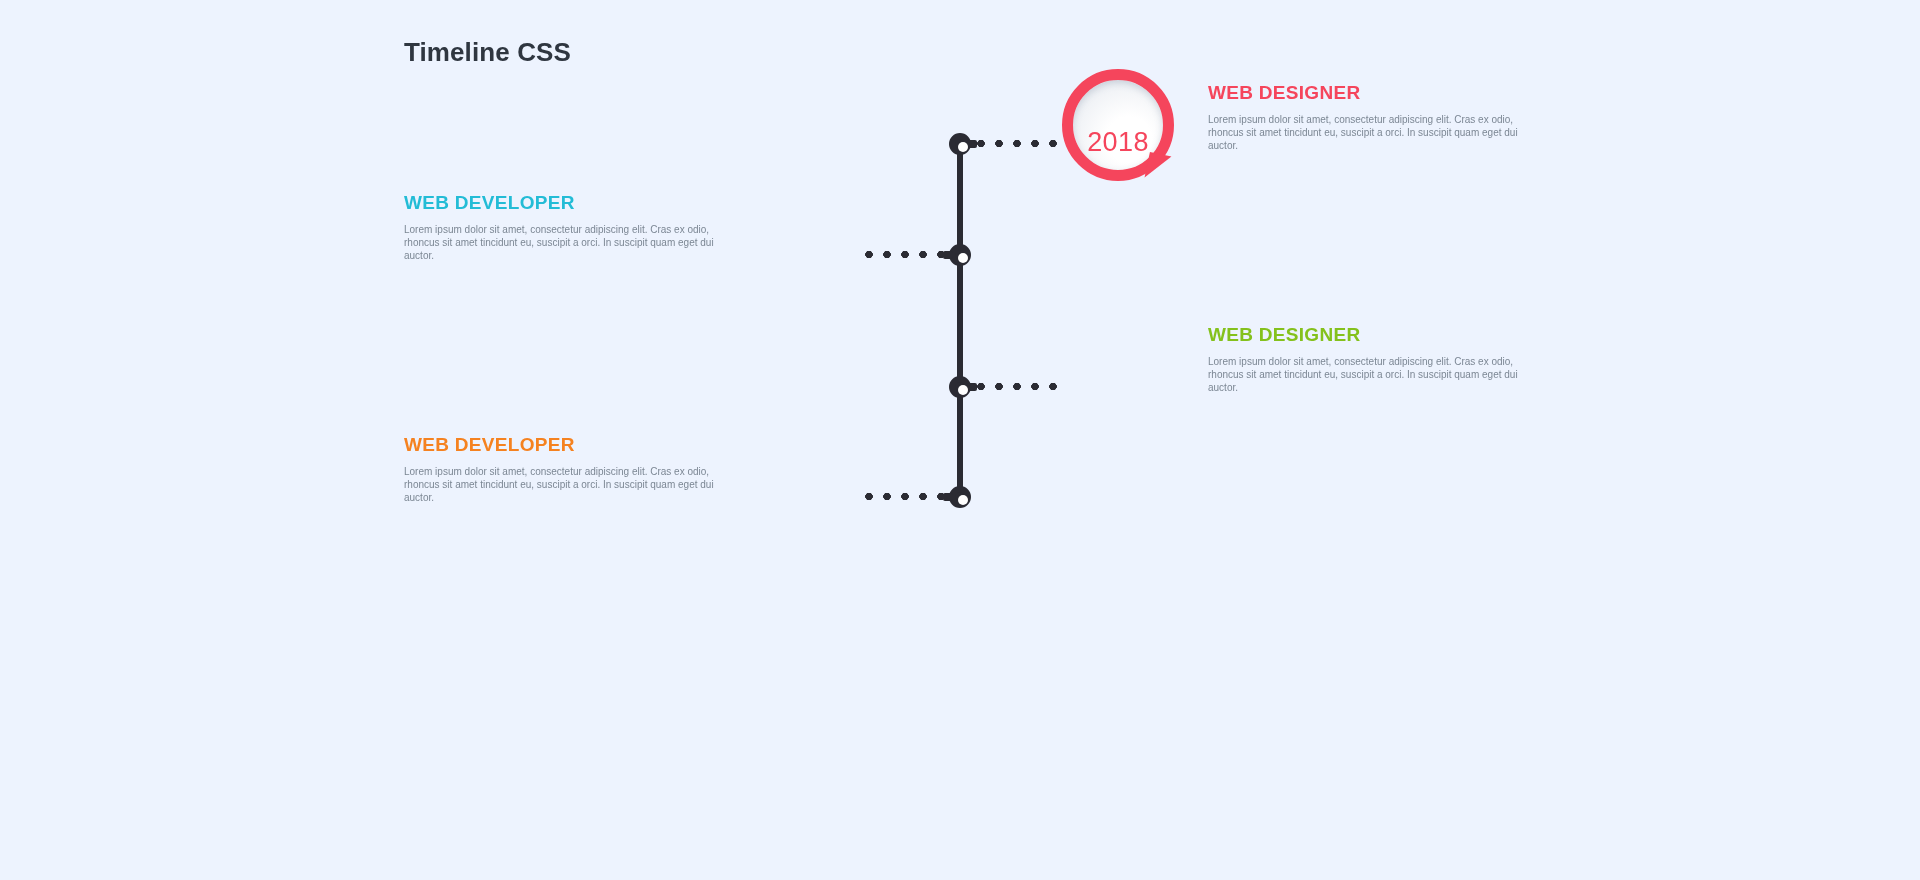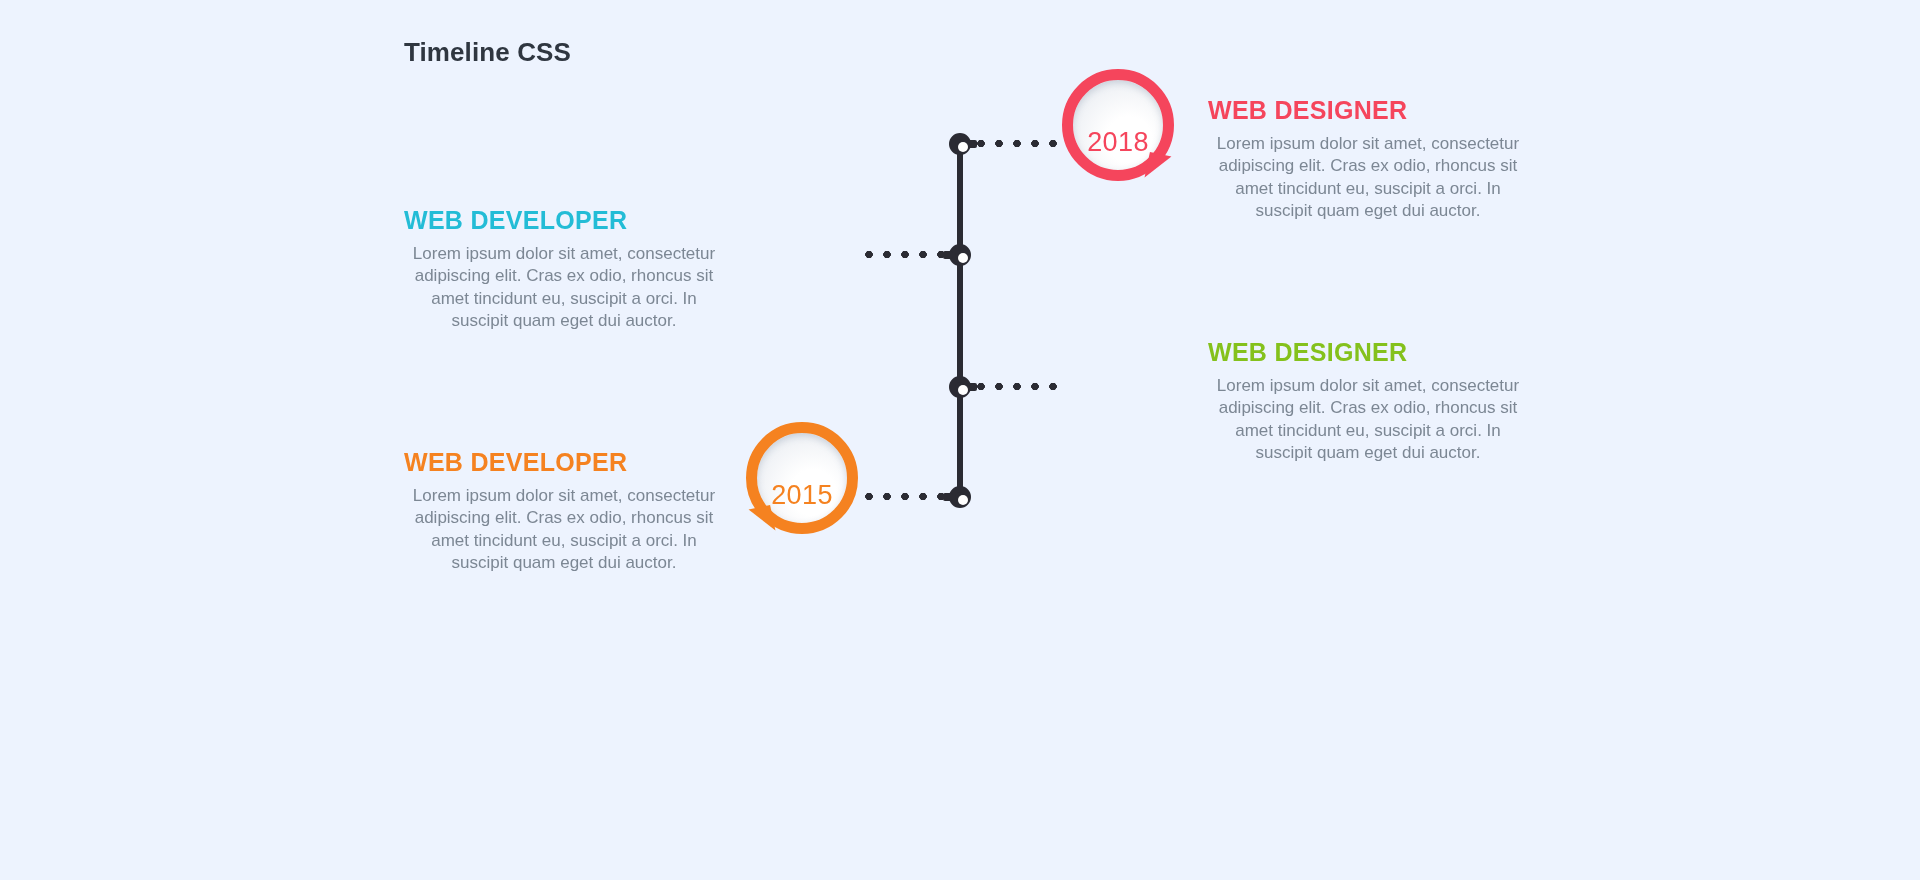--- a/index.html
+++ b/index.html
@@ -144,32 +144,31 @@
 
   
   .entry-text {
     position: absolute;
     width: 320px;
   }
   .entry-text.right { text-align: left; }
   .entry-text.left  { text-align: left; }
 
   .entry-title {
-    font-size: 25px;
+    font-size: 19px;
     font-weight: 700;
     letter-spacing: 0.3px;
-    margin: 13px 0 8px 0;
+    margin: 0 0 8px 0;
     line-height: 1.2;
   }
   .entry-body {
-    font-size: 17px;
+    font-size: 10px;
     line-height: 1.32;
     color: #7c8794;
     margin: 0;
-    text-align: center;
   }
 </style>
 </head>
 <body>
 
 <div class="page">
 
   <h1 class="page-title">Timeline CSS</h1>
 
   <div class="timeline">
@@ -204,23 +203,19 @@
     <div class="connector" style="left:972px; top:382px; width:90px;"></div>
     <div class="entry-text right" style="left:1208px; top:324px;">
       <p class="entry-title" style="color:#84c11c;">WEB DESIGNER</p>
       <p class="entry-body">Lorem ipsum dolor sit amet, consectetur adipiscing elit. Cras ex odio, rhoncus sit amet tincidunt eu, suscipit a orci. In suscipit quam eget dui auctor.</p>
     </div>
 
     <div class="node to-left" style="top:497px;">
       <span class="nub"></span>
     </div>
     <div class="connector" style="left:860px; top:492px; width:90px;"></div>
-    <div class="bubble tail-bl" style="left:746px; top:422px; color:#f58220; border-color:#f58220;">
-      <span class="tail"></span>
-      <span class="yr" style="color:#f58220;">2015</span>
-    </div>
     <div class="entry-text left" style="left:404px; top:434px;">
       <p class="entry-title" style="color:#f58220;">WEB DEVELOPER</p>
       <p class="entry-body">Lorem ipsum dolor sit amet, consectetur adipiscing elit. Cras ex odio, rhoncus sit amet tincidunt eu, suscipit a orci. In suscipit quam eget dui auctor.</p>
     </div>
 
   </div>
 </div>
 
 </body></html>

